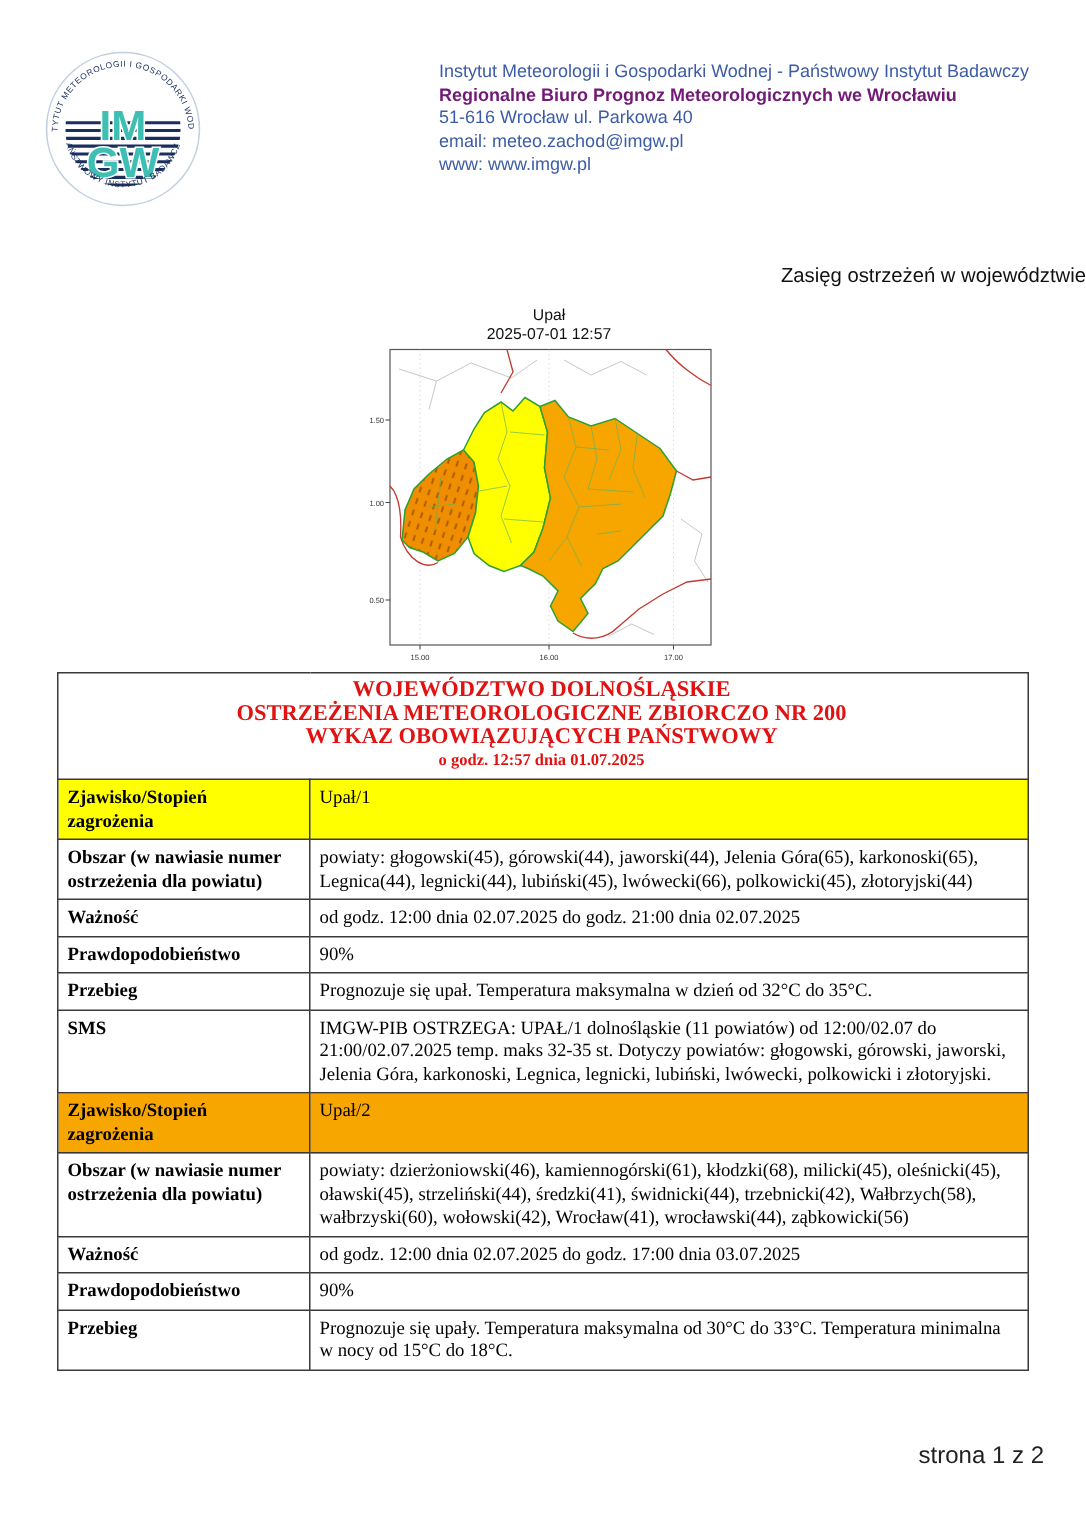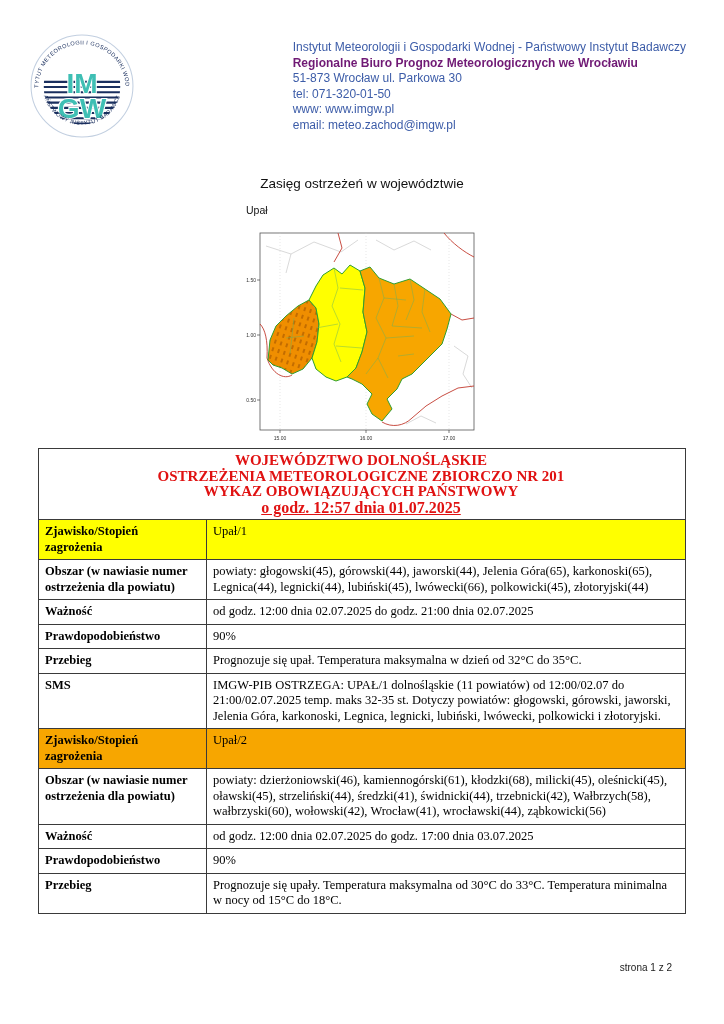--- a/index.html
+++ b/index.html
@@ -9,49 +9,49 @@
   }
   
   .logo{position:absolute;left:30px;top:34px;width:104px;height:104px;}
   .header-block{
     position:absolute;right:38px;top:40px;
     font-size:12px;line-height:15.5px;color:#3c5ca8;
   }
   .header-block .bold-line{font-weight:bold;color:#701a75;}
   
   .map-caption{
-    position:absolute;top:176px;left:0;width:724px;text-align:center;
+    position:absolute;top:176px;left:0;width:724px;text-align:right;
     font-size:13.5px;color:#111;
   }
   .map-titles{
-    position:absolute;top:204px;left:246px;width:240px;
+    position:absolute;top:204px;left:246px;width:240px;text-align:center;
     font-size:10.5px;line-height:13px;color:#111;
   }
   .map-wrap{position:absolute;left:246px;top:228px;width:240px;height:218px;}
   
   .doc-table{
     position:absolute;left:38px;top:448px;width:648px;
     border-collapse:collapse;table-layout:fixed;
     font-family:"Liberation Serif",serif;font-size:12.5px;color:#000;
   }
   .doc-table td{
     border:1px solid #3a3a3a;vertical-align:top;
     padding:4px 8px 4px 6px;line-height:15.5px;
   }
   .doc-table .label-cell{width:168px;font-weight:bold;margin-top:20px;}
   .title-cell{
     text-align:center;color:#e01212;font-weight:bold;
     font-size:15px;line-height:19.5px;padding:5px 4px;
   }
-  .title-cell .title-line4{font-size:16px;text-decoration:underline;}
+  .title-cell .title-line4{font-size:11px;}
   tr.hl-yellow td{background:#ffff00;}
   tr.hl-orange td{background:#f7a600;}
   
   .footer{
-    position:absolute;right:52px;top:962px;font-size:10px;color:#222;
+    position:absolute;right:28px;top:962px;font-size:16px;color:#222;
   }
 </style>
 </head>
 <body>
 
 <div class="page">
 
   <div class="logo">
     <svg viewBox="0 0 100 100" width="104" height="104">
       <defs>
@@ -85,29 +85,29 @@
       </text>
       <text font-family="Liberation Sans, sans-serif" font-size="5.4" fill="#1a2f5e" letter-spacing="0.4">
         <textPath href="#arcBottom" startOffset="50%" text-anchor="middle">PAŃSTWOWY INSTYTUT BADAWCZY</textPath>
       </text>
     </svg>
   </div>
 
   <div class="header-block">
     <div>Instytut Meteorologii i Gospodarki Wodnej - Państwowy Instytut Badawczy</div>
     <div class="bold-line">Regionalne Biuro Prognoz Meteorologicznych we Wrocławiu</div>
-    <div>51-873 Wrocław ul. Parkowa 30</div>
-    <div>tel: 071-320-01-50</div>
+    <div>51-616 Wrocław ul. Parkowa 40</div>
+    <div>email: meteo.zachod@imgw.pl</div>
     <div>www: www.imgw.pl</div>
-    <div>email: meteo.zachod@imgw.pl</div>
   </div>
 
   <div class="map-caption">Zasięg ostrzeżeń w województwie</div>
   <div class="map-titles">
     <div>Upał</div>
+    <div>2025-07-01 12:57</div>
   </div>
 
   <div class="map-wrap">
     <svg viewBox="0 0 240 218" width="240" height="218">
       <defs>
         <pattern id="hatch" width="6" height="8" patternUnits="userSpaceOnUse" patternTransform="rotate(18)">
           <rect width="6" height="8" fill="#ef8e00"></rect>
           <line x1="3" y1="1" x2="3" y2="5" stroke="#b05e00" stroke-width="1.4"></line>
         </pattern>
       </defs>
@@ -174,21 +174,21 @@
 
   <table class="doc-table">
     <colgroup>
         <col style="width:168px">
         <col>
       </colgroup>
     <tbody>
       <tr>
         <td colspan="2" class="title-cell">
           <div>WOJEWÓDZTWO DOLNOŚLĄSKIE</div>
-          <div>OSTRZEŻENIA  METEOROLOGICZNE  ZBIORCZO  NR 201</div>
+          <div>OSTRZEŻENIA  METEOROLOGICZNE  ZBIORCZO  NR 200</div>
           <div>WYKAZ  OBOWIĄZUJĄCYCH PAŃSTWOWY</div>
           <div class="title-line4">o godz. 12:57 dnia 01.07.2025</div>
         </td>
       </tr>
       <tr class="hl-yellow">
         <td class="label-cell">Zjawisko/Stopień zagrożenia</td>
         <td>Upał/1</td>
       </tr>
       <tr>
         <td class="label-cell">Obszar (w nawiasie numer ostrzeżenia dla powiatu)</td>

